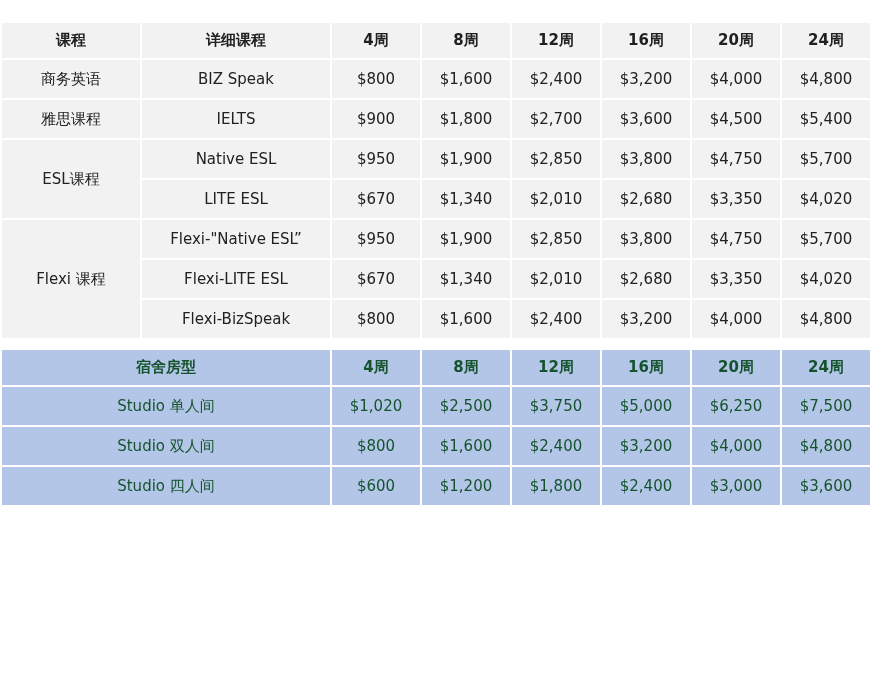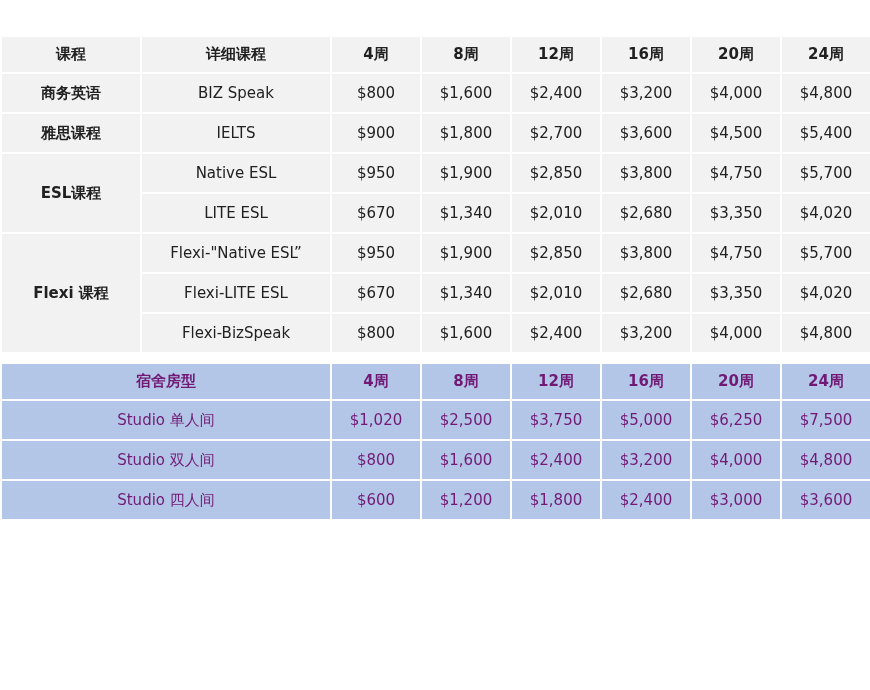--- a/index.html
+++ b/index.html
@@ -5,21 +5,21 @@
   html, body {
     margin: 0;
     padding: 0;
     background: #ffffff;
     width: 870px;
     font-family: "DejaVu Sans", "Liberation Sans", sans-serif;
   }
   .page {
     width: 870px;
     height: 690px;
-    padding-top: 35px;
+    padding-top: 21px;
     box-sizing: border-box;
     background: #ffffff;
     overflow: hidden;
   }
   table.tbl {
     border-collapse: collapse;
     table-layout: fixed;
     width: 870px;
     margin: 0 0 8px 0;
   }
@@ -29,31 +29,31 @@
     text-align: center;
     vertical-align: middle;
     font-size: 15px;
     color: #212121;
     padding: 0;
     overflow: hidden;
     white-space: nowrap;
   }
   table.tbl.blue td {
     background: #b4c6e7;
-    color: #701a75;
+    color: #14532d;
   }
   tr.hrow { height: 37px; }
   tr.drow { height: 40px; }
   tr.frow { height: 41px; }
   td.hdr {
     font-weight: bold;
     color: #000000;
   }
   td.grp {
-    font-weight: bold;
+    font-weight: normal;
     color: #000000;
   }
   col.c-label1 { width: 140px; }
   col.c-label2 { width: 190px; }
   col.c-week   { width: 90px; }
 </style>
 </head>
 <body>
 
 <div class="page">

